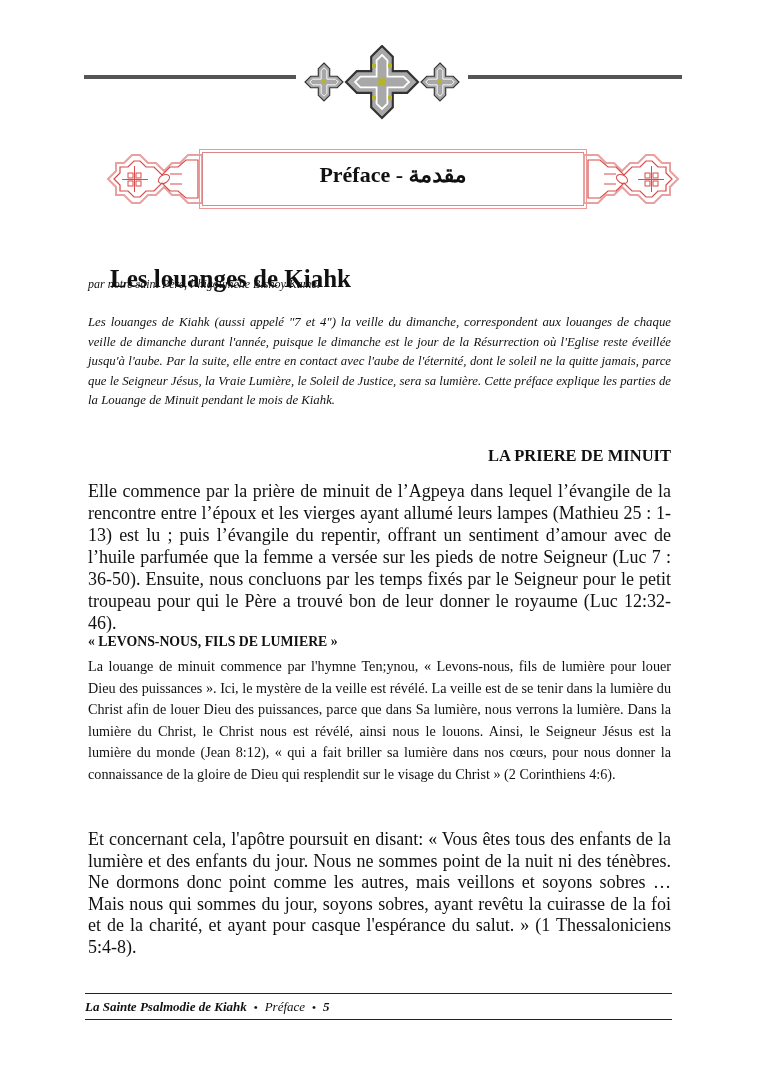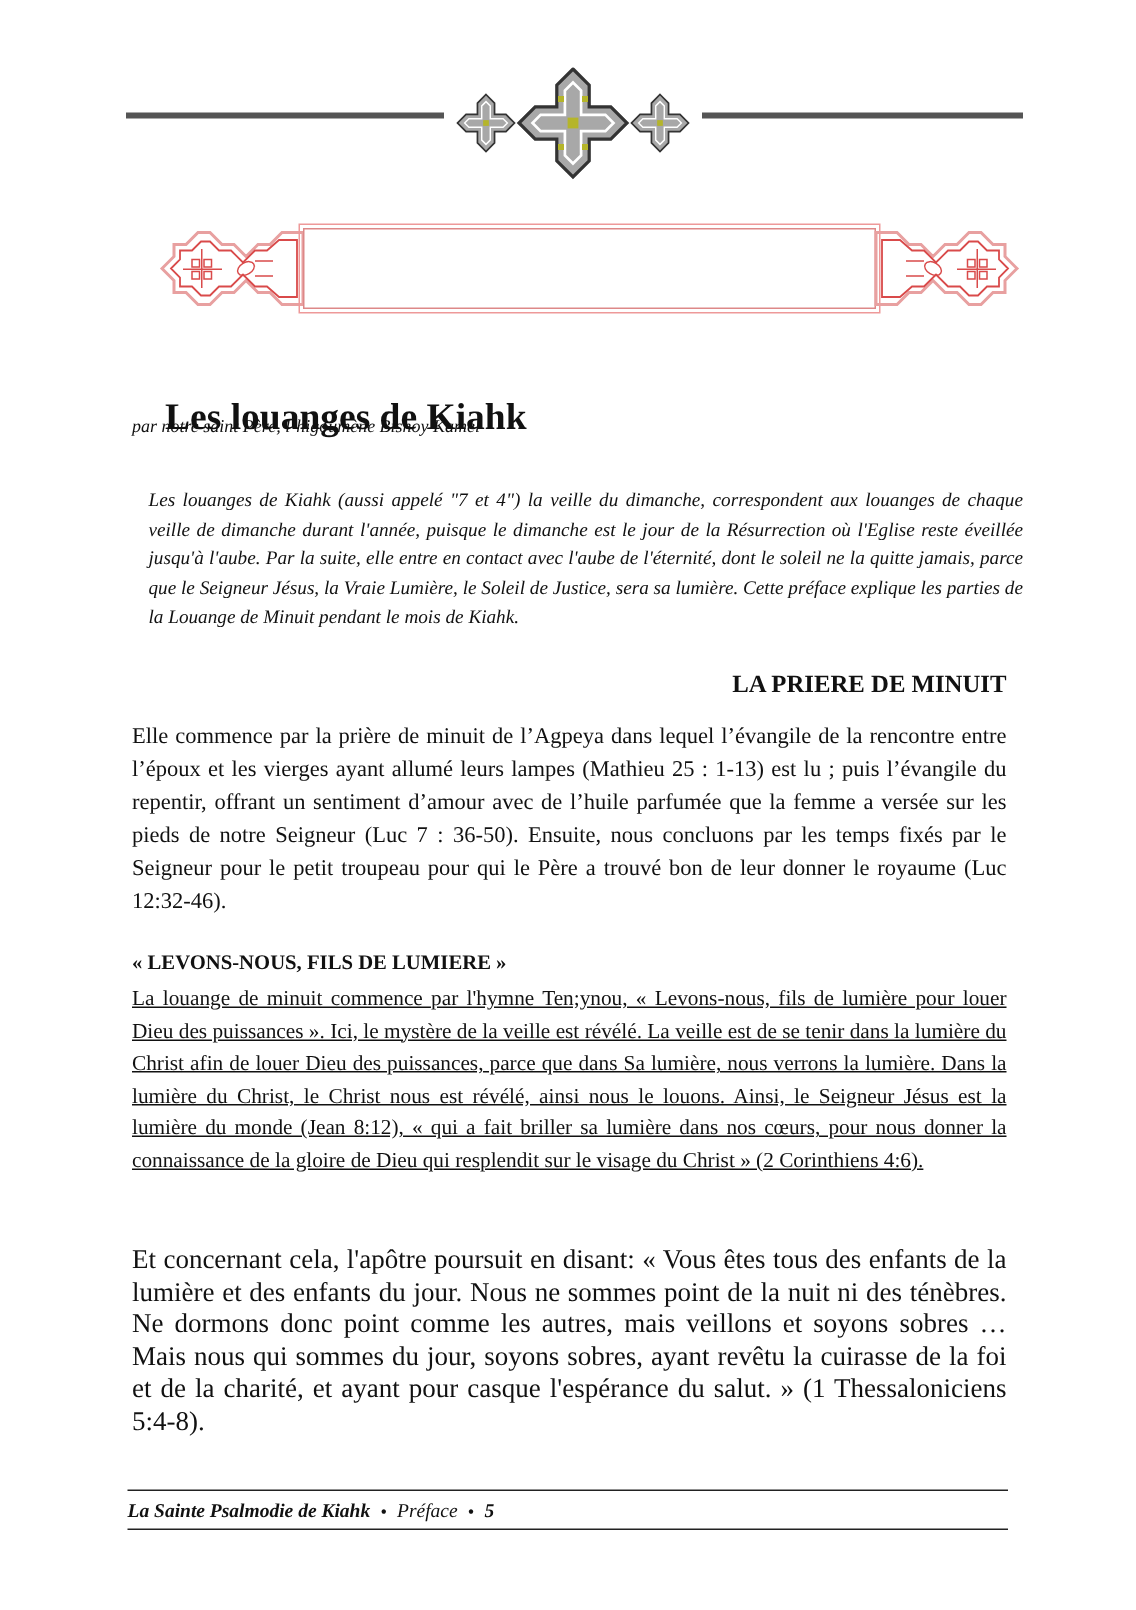--- a/index.html
+++ b/index.html
@@ -22,38 +22,38 @@
     .knot { position: absolute; top: 0; width: 112px; height: 66px; }
     .knot.left { left: 0; }
     .knot.right { right: 0; transform: scaleX(-1); }
     .article-title {
       position: absolute; left: 94px; top: 249px; font-size: 25px; font-weight: bold; margin: 16px;
     }
     .byline {
       position: absolute; left: 88px; top: 277px; font-size: 12px; font-style: italic; margin: 0;
     }
     .intro {
-      position: absolute; left: 88px; top: 313px; width: 583px; margin: 11px;
+      position: absolute; left: 88px; top: 313px; width: 583px; margin: 0;
       font-size: 12.8px; font-style: italic; line-height: 19.6px; text-align: justify;
     }
     .section-heading {
       position: absolute; left: 88px; width: 583px; top: 446px; text-align: right;
       font-size: 16.5px; font-weight: bold; margin: 0;
     }
     .para1 {
       position: absolute; left: 88px; top: 480px; width: 583px; margin: 0;
-      font-size: 15px; line-height: 22px; text-align: justify;
+      font-size: 18px; line-height: 22px; text-align: justify;
     }
     .sub-heading {
       position: absolute; left: 88px; top: 634px; margin: 0;
       font-size: 13.8px; font-weight: bold; 
     }
     .para2 {
       position: absolute; left: 88px; top: 656px; width: 583px; margin: 0;
-      font-size: 14.2px; line-height: 21.6px; text-align: justify; text-decoration: underline;
+      font-size: 14.2px; line-height: 21.6px; text-align: justify;
     }
     .para3 {
       position: absolute; left: 88px; top: 829px; width: 583px; margin: 0;
       font-size: 18px; line-height: 21.6px; text-align: justify;
     }
     .footer {
       position: absolute; left: 85px; top: 993px; width: 587px; height: 25px;
       border-top: 1px solid #222; border-bottom: 1px solid #222;
       font-size: 13px; font-weight: bold; line-height: 25px;
     }
@@ -100,20 +100,25 @@
       <rect x="22" y="35" width="5" height="5"></rect>
         <rect x="30" y="35" width="5" height="5"></rect>
       <line x1="28.5" y1="20" x2="28.5" y2="46"></line>
         <line x1="16" y1="33.5" x2="42" y2="33.5"></line>
       <ellipse cx="58" cy="33" rx="6" ry="4" transform="rotate(-30 58 33)"></ellipse>
       <line x1="64" y1="28" x2="76" y2="28"></line>
         <line x1="64" y1="38" x2="76" y2="38"></line>
     </g>
   </svg>
   <div class="banner-box"></div>
+  <div class="banner-title">
+    <span>Préface</span>
+    <span>-</span>
+    <span dir="rtl">مقدمة</span>
+  </div>
   <svg class="knot right" viewBox="0 0 112 66">
     <polygon points="2,33 10,25 10,17 18,17 26,9 34,9 42,17 50,17 58,25 66,17 74,17 82,9 96,9 96,57 82,57 74,49 66,49 58,41 50,49 42,49 34,57 26,57 18,49 10,49 10,41" fill="none" stroke="#e8a0a0" stroke-width="2"></polygon>
     <polygon points="8,33 14,27 14,21 22,21 28,15 34,15 40,21 48,21 56,29 64,21 72,21 80,14 92,14 92,52 80,52 72,45 64,45 56,37 48,45 40,45 34,51 28,51 22,45 14,45 14,39" fill="none" stroke="#d94a4a" stroke-width="1.2"></polygon>
     <g fill="none" stroke="#d94a4a" stroke-width="1">
       <rect x="22" y="27" width="5" height="5"></rect>
         <rect x="30" y="27" width="5" height="5"></rect>
       <rect x="22" y="35" width="5" height="5"></rect>
         <rect x="30" y="35" width="5" height="5"></rect>
       <line x1="28.5" y1="20" x2="28.5" y2="46"></line>
         <line x1="16" y1="33.5" x2="42" y2="33.5"></line>

